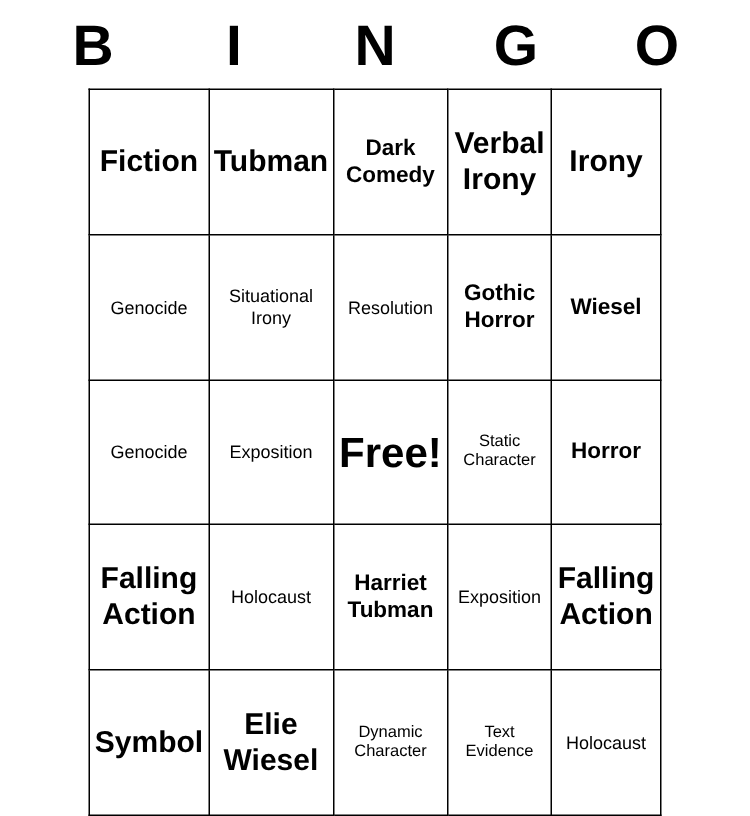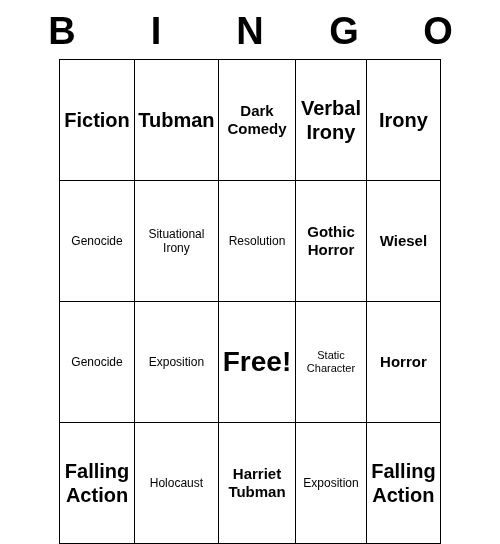--- a/index.html
+++ b/index.html
@@ -103,14 +103,21 @@
         <td class="cell-xsmall">Static<br>Character</td>
         <td class="cell-medium">Horror</td>
       </tr>
       <tr>
         <td class="cell-large">Falling<br>Action</td>
         <td class="cell-small">Holocaust</td>
         <td class="cell-medium">Harriet<br>Tubman</td>
         <td class="cell-small">Exposition</td>
         <td class="cell-large">Falling<br>Action</td>
       </tr>
+      <tr>
+        <td class="cell-large">Symbol</td>
+        <td class="cell-large">Elie Wiesel</td>
+        <td class="cell-xsmall">Dynamic<br>Character</td>
+        <td class="cell-xsmall">Text<br>Evidence</td>
+        <td class="cell-small">Holocaust</td>
+      </tr>
     </tbody>
 </table>
 
 </body></html>

